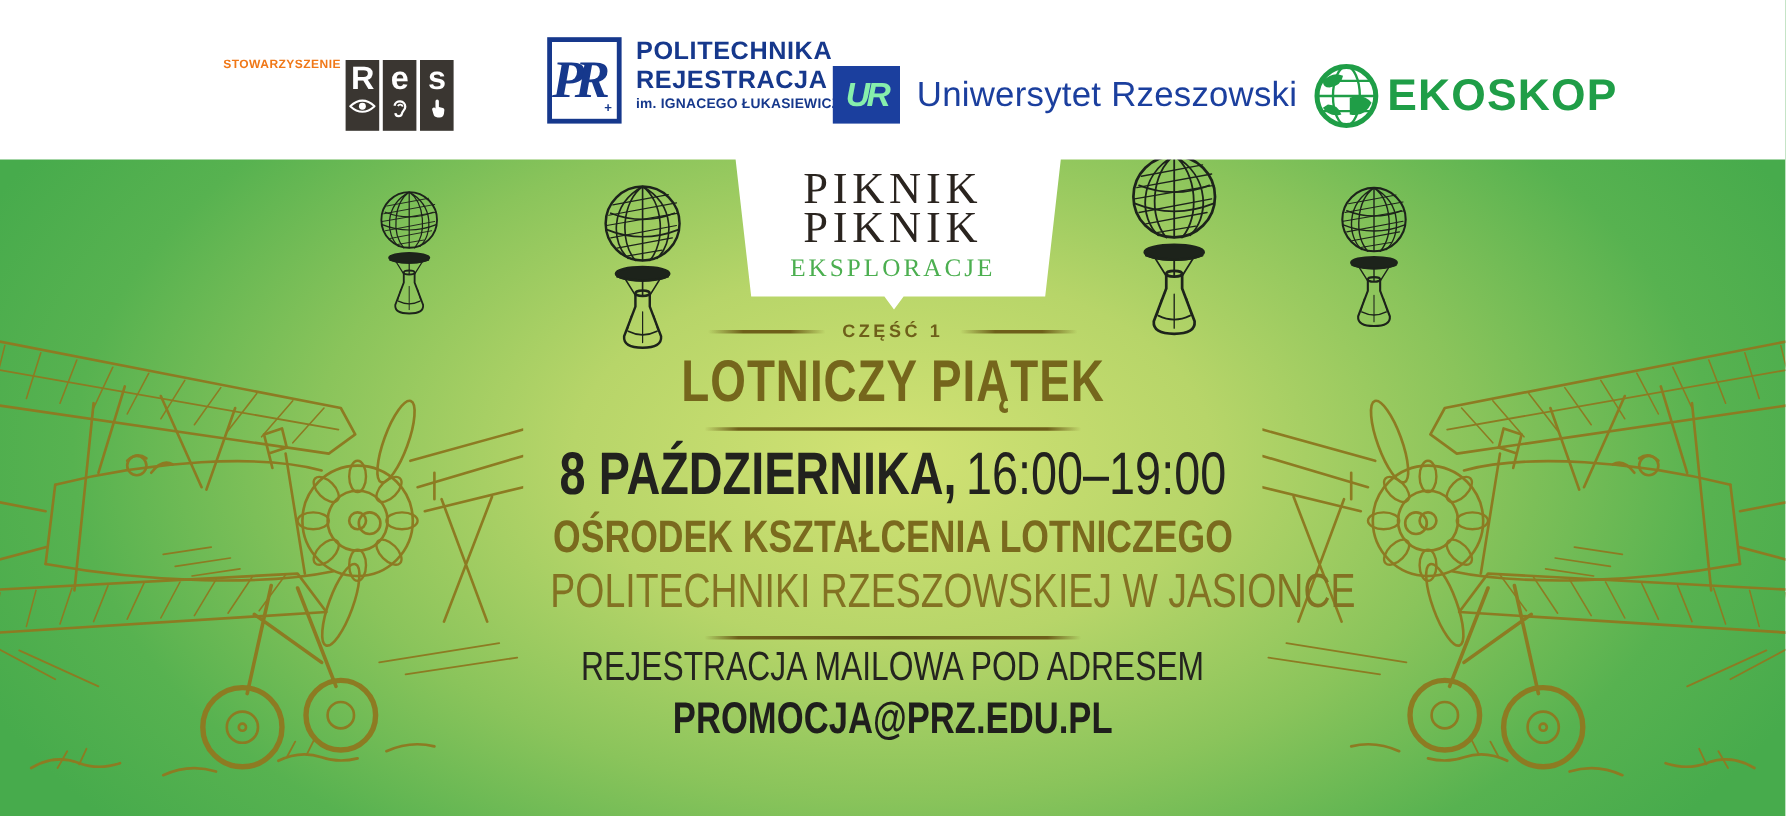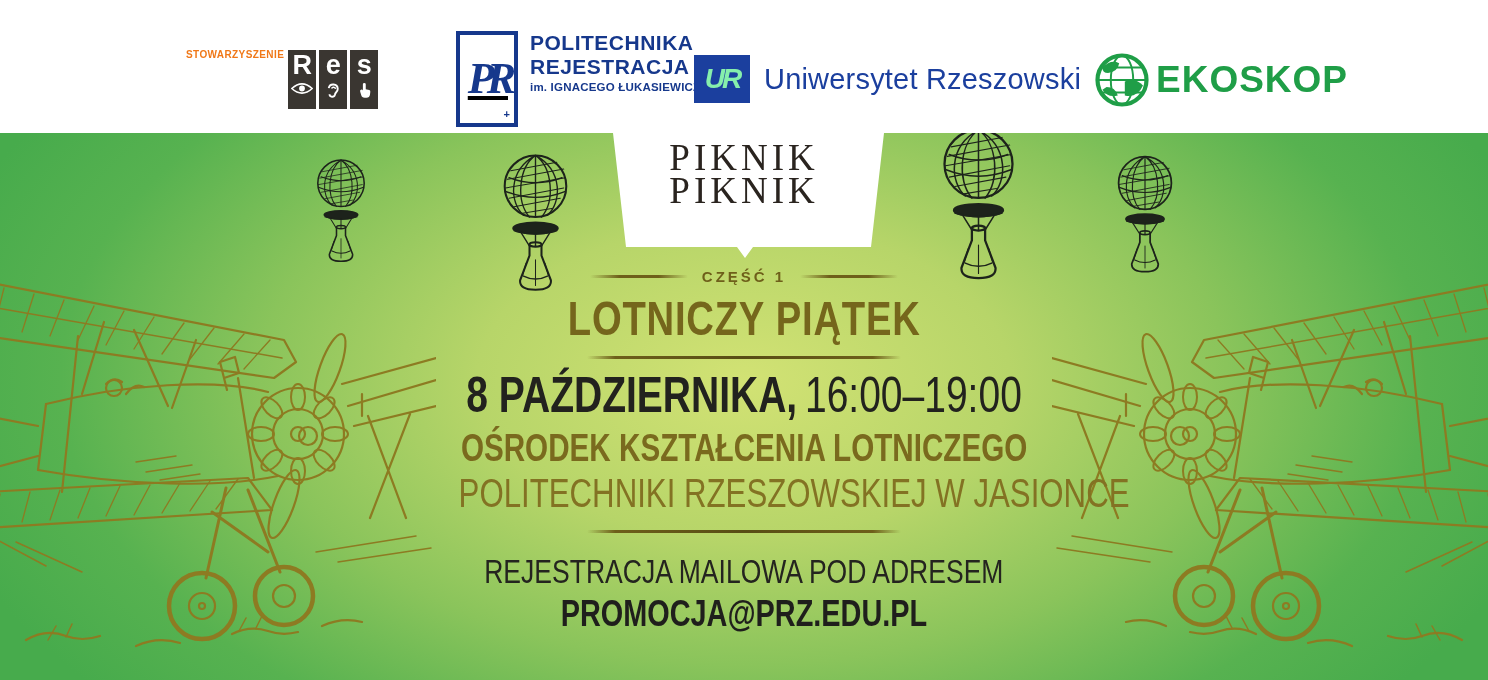--- a/index.html
+++ b/index.html
@@ -20,22 +20,22 @@
   .explores-col{display:flex;flex-direction:column;}
   .explores-assoc{color:#f07818;font-weight:bold;font-size:10px;letter-spacing:.4px;line-height:1;}
   .explores-word{color:#3a3631;font-weight:bold;font-size:41px;line-height:.92;letter-spacing:-1px;margin-top:2px;}
   .explores-word .p-orange{color:#f07818;}
   .explores-blocks{display:flex;gap:3px;margin-left:4px;}
   .explores-block{width:28px;height:57px;background:#3a3631;display:flex;flex-direction:column;align-items:center;justify-content:flex-start;padding-top:2px;}
   .explores-block .blk-letter{color:#fff;font-weight:bold;font-size:27px;line-height:1;}
   .explores-block svg{margin-top:3px;}
   
   .pr-logo{position:absolute;left:456px;top:31px;display:flex;align-items:flex-start;}
-  .pr-emblem{position:relative;width:62px;height:96px;border:4px solid #16388c;background:#fff;box-sizing:border-box;
-    display:flex;align-items:center;justify-content:flex-end;text-decoration:underline;}
+  .pr-emblem{position:relative;width:62px;height:72px;border:4px solid #16388c;background:#fff;box-sizing:border-box;
+    display:flex;align-items:center;justify-content:flex-start;}
   .pr-monogram{font-family:"Liberation Serif",serif;font-style:italic;font-weight:bold;font-size:44px;color:#16388c;letter-spacing:-8px;line-height:1;margin-right:6px;}
   .pr-cross{position:absolute;right:4px;bottom:3px;font-size:11px;font-weight:bold;color:#16388c;}
   .pr-text{margin-left:12px;color:#16388c;}
   .pr-l1,.pr-l2{font-weight:bold;font-size:21px;line-height:1.12;letter-spacing:.5px;}
   .pr-l3{font-weight:bold;font-size:11.5px;margin-top:3px;letter-spacing:.2px;}
   
   .ur-logo{position:absolute;left:694px;top:55px;display:flex;align-items:center;}
   .ur-square{width:56px;height:48px;background:#1b3f9e;display:flex;align-items:center;justify-content:center;}
   .ur-monogram{color:#86efac;font-weight:bold;font-style:italic;font-size:28px;letter-spacing:-3px;}
   .ur-name{margin-left:14px;color:#1b3f9e;font-size:29px;letter-spacing:.2px;}
@@ -55,21 +55,21 @@
     background:linear-gradient(90deg,rgba(110,95,26,0),#6e5f1a 30%,#6e5f1a 70%,rgba(110,95,26,0));}
   .title{margin-top:8px;font-size:49px;font-weight:bold;color:#75661c;letter-spacing:1px;line-height:1.05;}
   .rule{width:314px;height:3px;margin:12px auto 0;border-radius:2px;
     background:linear-gradient(90deg,rgba(110,95,26,0),#6e5f1a 9%,#584d15 50%,#6e5f1a 91%,rgba(110,95,26,0));}
   .date-line{margin-top:10px;font-size:50px;color:#22221e;line-height:1.05;}
   .date-bold{font-weight:bold;}
   .date-time{font-weight:normal;margin-left:10px;}
   .venue1{margin-top:7px;font-size:38px;font-weight:bold;color:#7a6a1e;line-height:1.05;}
   .venue2{margin-top:3px;font-size:40px;font-weight:normal;color:#837223;line-height:1.05;}
   .rule2{margin-top:16px;}
-  .reg{margin-top:21px;font-size:34px;color:#24241f;line-height:1.05;}
+  .reg{margin-top:6px;font-size:34px;color:#24241f;line-height:1.05;}
   .email{margin-top:5px;font-size:37px;font-weight:bold;color:#1f1f1c;line-height:1.05;}
   .hidden-defs{position:absolute;width:0;height:0;overflow:hidden;}
 </style>
 </head>
 <body>
 
 <div class="stage">
 
   <svg class="hidden-defs" aria-hidden="true">
     <defs>
@@ -226,20 +226,21 @@
         <path d="M22,21 q8,-3 13,3 q-4,9 -13,7 z" fill="#1f9e47"></path>
         <path d="M9,25 q6,0 8,6 q-7,2 -11,-4 z" fill="#1f9e47"></path>
       </svg>
       <span class="eko-name">EKOSKOP</span>
     </div>
   </div>
 
   <div class="event-logo">
     <div class="event-l1">PIKNIK</div>
     <div class="event-l2">PIKNIK</div>
+    <div class="event-l3">EKSPLORACJE</div>
   </div>
 
   <div class="content">
     <div class="part-row">
       <span class="part-rule"></span>
       <span class="part-label">CZĘŚĆ 1</span>
       <span class="part-rule"></span>
     </div>
     <div class="title"><span class="cx">LOTNICZY PIĄTEK</span></div>
     <div class="rule"></div>

